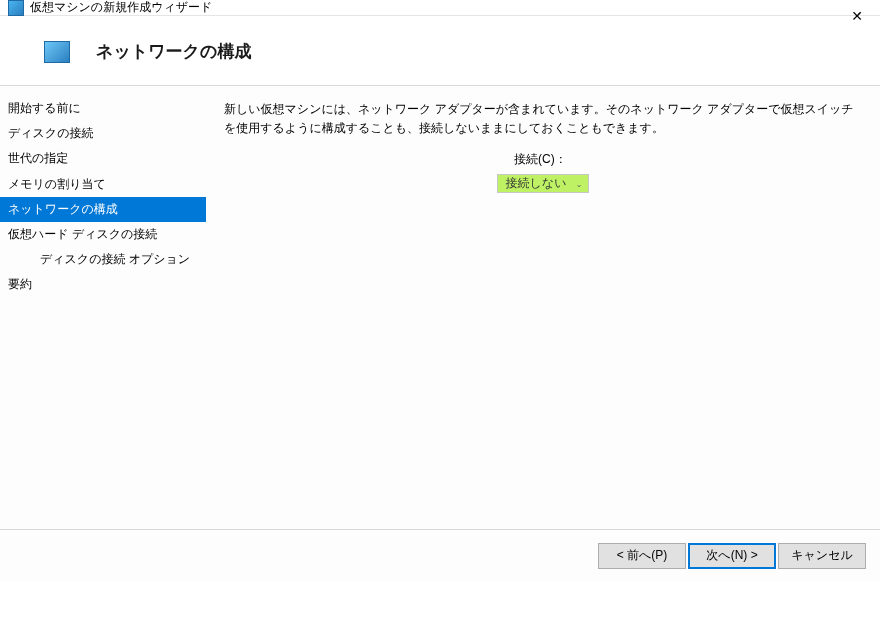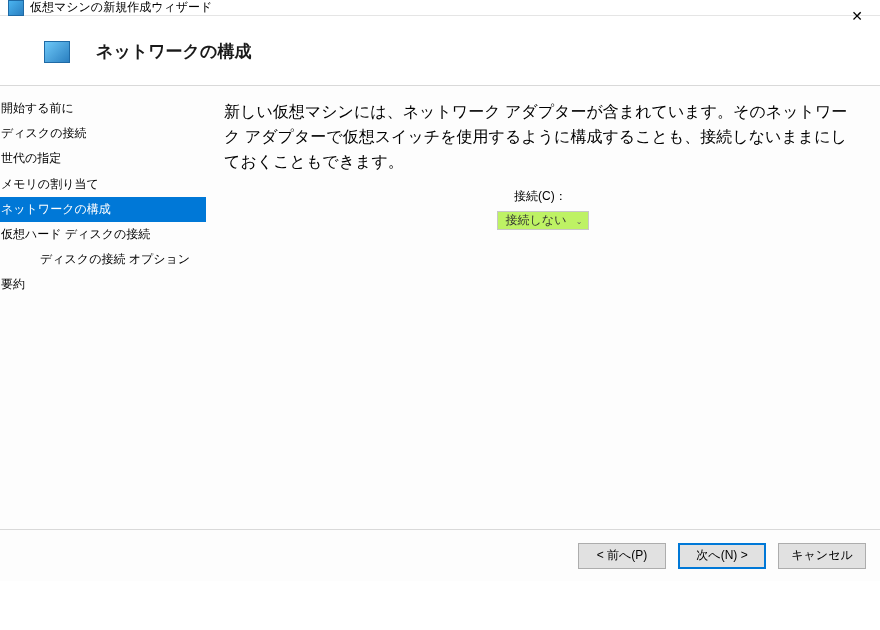--- a/index.html
+++ b/index.html
@@ -68,39 +68,39 @@
       border-top: 1px solid #d9d9d9;
       height: 444px;
       background: #fdfdfd;
     }
     .sidebar {
       width: 206px;
       padding: 10px 0 0 0;
       background: #fdfdfd;
     }
     .sidebar-item {
-      padding: 3px 12px 3px 1px;
+      padding: 3px 12px 3px 8px;
       font-size: 12px;
       color: #000;
       cursor: pointer;
       line-height: 1.6;
     }
     .sidebar-item.indent { padding-left: 40px; }
     .sidebar-item.selected {
       background: #0078d7;
       color: #fff;
     }
 
     .main-pane {
       flex: 1;
       padding: 14px 18px 10px 18px;
       background: #fdfdfd;
     }
     .description {
-      font-size: 16px;
+      font-size: 12px;
       color: #000;
       line-height: 1.55;
       margin-bottom: 14px;
     }
     .form-row {
       display: flex;
       align-items: center;
       gap: 6px;
       flex-direction: column;
     }
@@ -131,21 +131,21 @@
       color: #666;
     }
 
     .footer {
       border-top: 1px solid #d9d9d9;
       height: 52px;
       display: flex;
       align-items: center;
       justify-content: flex-end;
       padding: 0 14px;
-      gap: 12px;
+      gap: 2px;
       background: #fdfdfd;
     }
     .btn {
       min-width: 88px;
       height: 26px;
       border: 1px solid #adadad;
       background: #e1e1e1;
       font-size: 12px;
       font-family: inherit;
       cursor: pointer;

